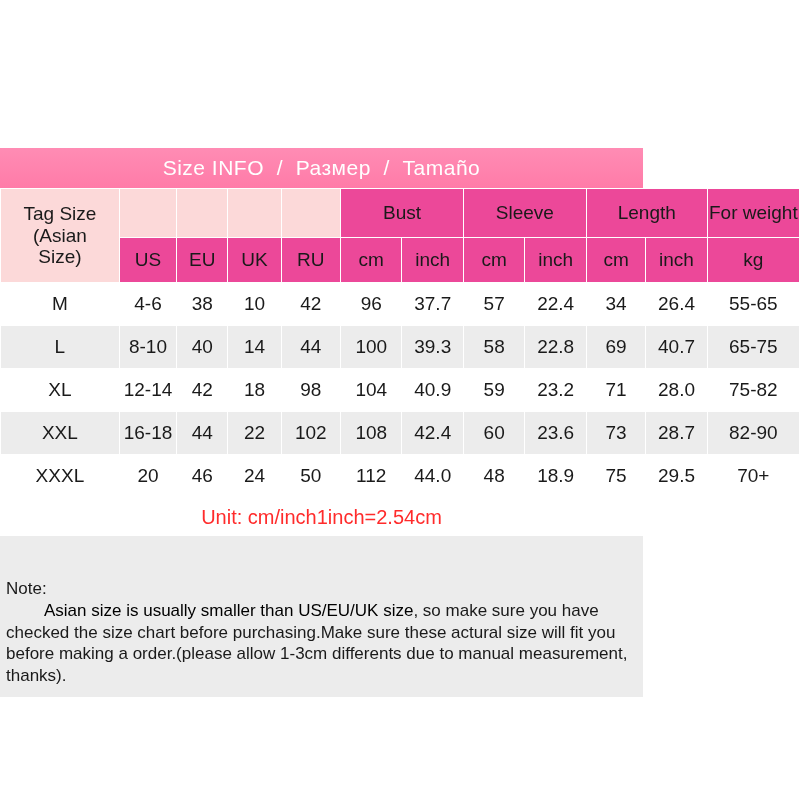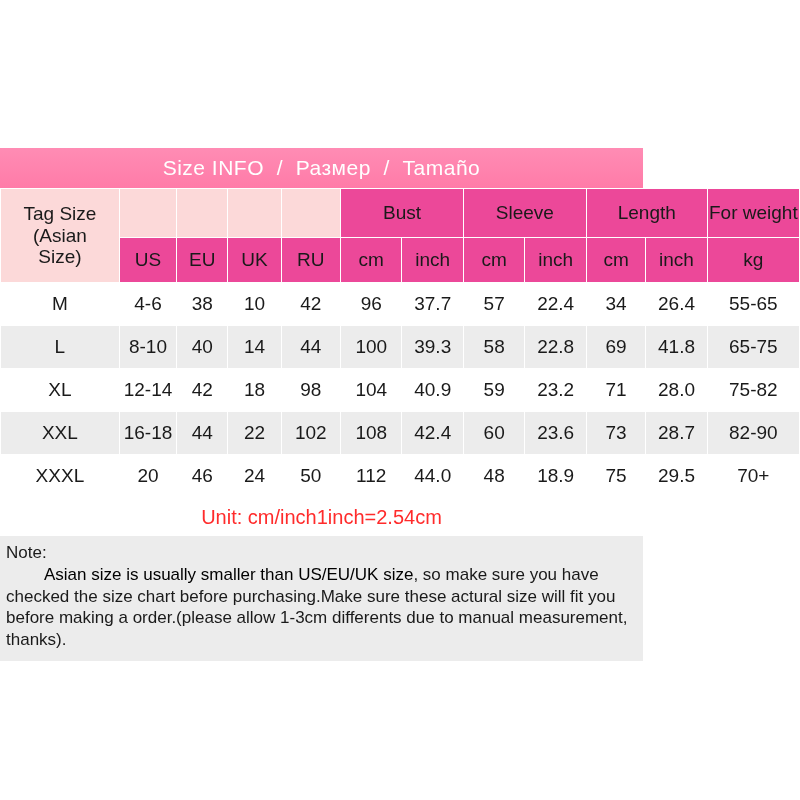--- a/index.html
+++ b/index.html
@@ -91,21 +91,21 @@
     justify-content: center;
   }
   
   .note-block {
     background: #ececec;
     padding: 6px 6px 10px 6px;
     font-size: 17px;
     line-height: 1.28;
     color: #1a1a1a;
   }
-  .note-title { display:block; }
+  .note-title { display:block;margin-top:36px; }
   .note-red { color: #000000; margin-left: 38px; }
   .note-body { }
 </style>
 </head>
 <body>
 
 <div class="page">
   <div class="chart-wrap">
 
     <div class="header-bar">
@@ -177,21 +177,21 @@
           <td>L</td>
           <td>8-10</td>
           <td>40</td>
           <td>14</td>
           <td>44</td>
           <td>100</td>
           <td>39.3</td>
           <td>58</td>
           <td>22.8</td>
           <td>69</td>
-          <td>41.8</td>
+          <td>40.7</td>
           <td>65-75</td>
         </tr>
         <tr class="data-row odd">
           <td>XL</td>
           <td>12-14</td>
           <td>42</td>
           <td>18</td>
           <td>98</td>
           <td>104</td>
           <td>40.9</td>

